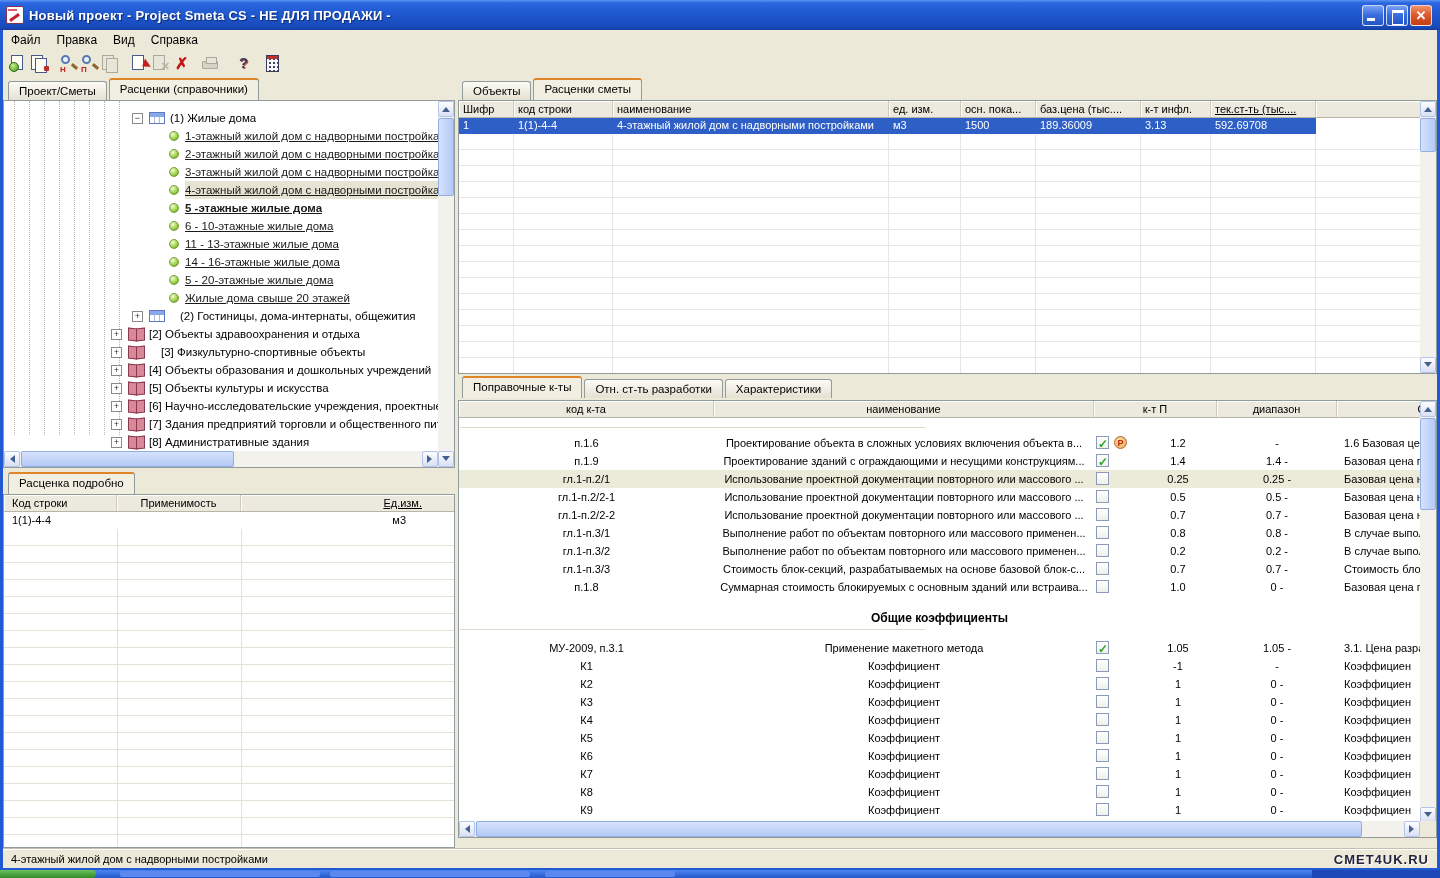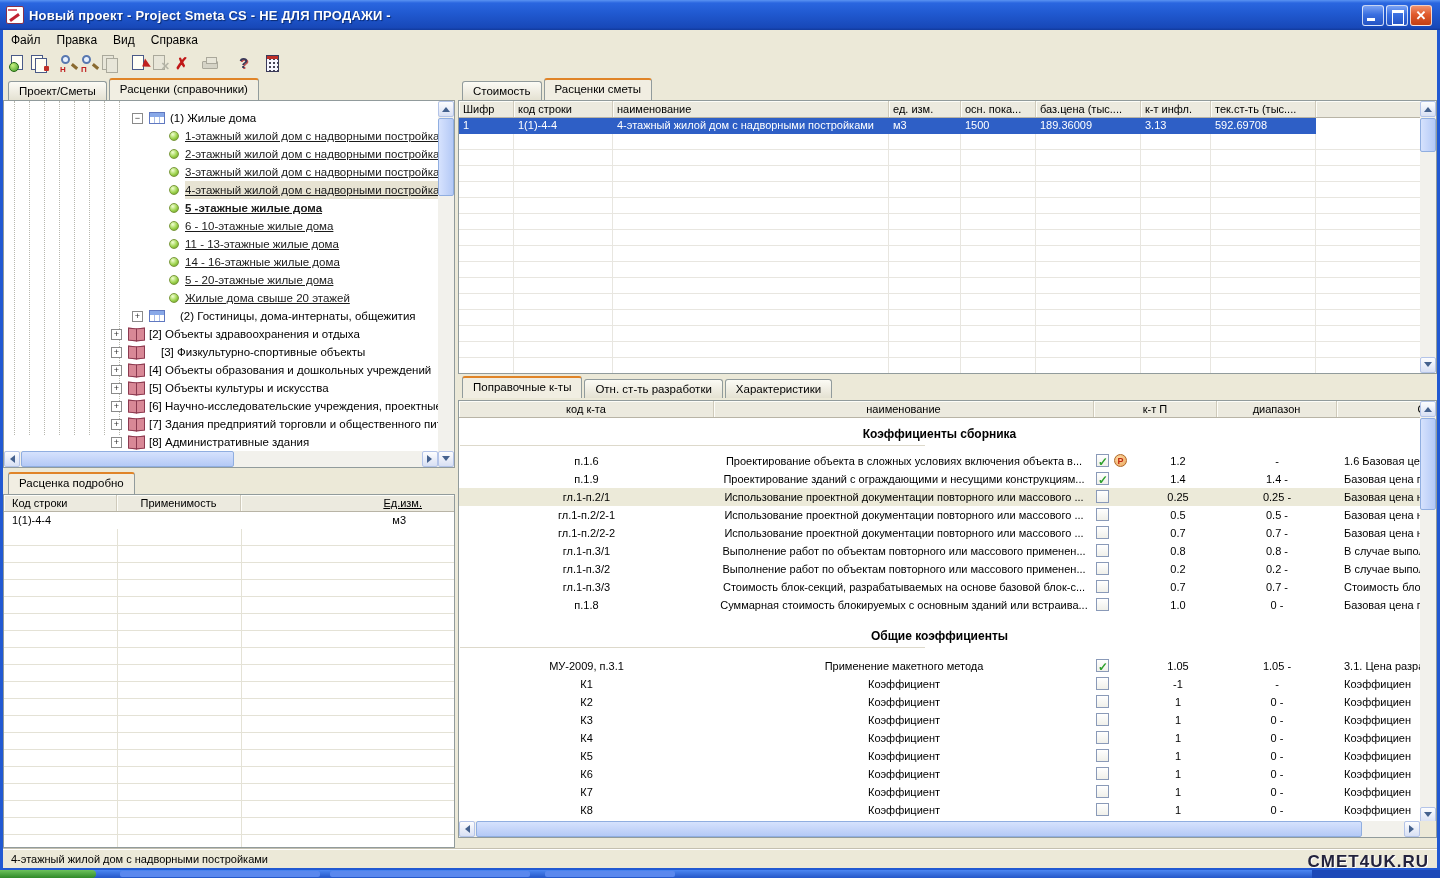--- a/index.html
+++ b/index.html
@@ -123,21 +123,21 @@
   .sb-h .sb-thumb { background:linear-gradient(180deg,#d6e2fd,#b4c9f6); }
   .tri { width:0; height:0; border:4px solid transparent; }
   .t-up { border-bottom:5px solid #44618e; margin-top:-3px; }
   .t-dn { border-top:5px solid #44618e; margin-bottom:-3px; }
   .t-lf { border-right:5px solid #44618e; margin-left:-3px; }
   .t-rt { border-left:5px solid #44618e; margin-right:-3px; }
 
   
   .statusbar { position:absolute; left:3px; top:848px; width:1434px; height:20px; background:#ece9d8;
     border-top:1px solid #c4c0b0; box-shadow:inset 0 1px 0 #fff; display:flex; align-items:center; padding-left:8px; }
-  .watermark { position:absolute; right:8px; top:3px; font-weight:bold; font-size:17px; color:#23233d;
+  .watermark { position:absolute; right:8px; top:3px; font-weight:bold; font-size:13px; color:#23233d;
     letter-spacing:1px; text-shadow:1px 1px 0 #ffffff; }
   .taskbar { position:absolute; left:0; top:870px; width:1440px; height:8px;
     background:linear-gradient(180deg,#4b86f2,#2456c8); overflow:hidden; }
   .startbtn { position:absolute; left:0; top:0; width:96px; height:8px; border-radius:0 4px 4px 0;
     background:linear-gradient(180deg,#6cc25c,#2f8a28); }
   .taskseg { position:absolute; top:1px; height:6px; background:#5a88ee; border-radius:2px; }
   .tray { position:absolute; right:0; top:0; width:128px; height:8px; background:#1c48b8; }
 </style>
 </head>
 <body>
@@ -337,34 +337,34 @@
       <div class="ecell" style="width:124px;"></div>
       <div class="ecell" style="flex:1; text-align:right; padding-right:48px;">м3</div>
     </div>
     <div class="dgrid" style="top:34px;">
       <div class="dvline" style="left:113px;"></div>
       <div class="dvline" style="left:237px;"></div>
     </div>
   </div>
 
   <div class="tabrow" style="left:462px; top:80px; height:20px;" id="right-tabs">
-      <span class="tab">Стоимость</span>
+      <span class="tab">Объекты</span>
       <span class="tab active">Расценки сметы</span>
     </div>
 
   <div class="box" style="left:458px; top:100px; width:979px; height:274px;">
     <div class="hrow" id="est-header">
         <div class="hcell" style="width: 55px;">Шифр</div>
         <div class="hcell" style="width: 99px;">код строки</div>
         <div class="hcell" style="width: 276px;">наименование</div>
         <div class="hcell" style="width: 72px;">ед. изм.</div>
         <div class="hcell" style="width: 75px;">осн. пока...</div>
         <div class="hcell" style="width: 105px;">баз.цена (тыс....</div>
         <div class="hcell" style="width: 70px;">к-т инфл.</div>
-        <div class="hcell" style="width: 105px;">тек.ст-ть (тыс....</div>
+        <div class="hcell" style="width: 105px; text-decoration: underline;">тек.ст-ть (тыс....</div>
         <div class="hcell hfill"></div>
       </div>
     <div id="est-rows">
         <div class="erow sel">
           <div class="ecell" style="width: 55px;">1</div>
           <div class="ecell" style="width: 99px;">1(1)-4-4</div>
           <div class="ecell" style="width: 276px;">4-этажный жилой дом с надворными постройками</div>
           <div class="ecell" style="width: 72px;">м3</div>
           <div class="ecell" style="width: 75px;">1500</div>
           <div class="ecell" style="width: 105px;">189.36009</div>
@@ -400,21 +400,20 @@
     </div>
   <div class="box" style="left:458px; top:400px; width:979px; height:438px;">
     <div class="hrow">
       <div class="hcell" style="width:255px; text-align:center;">код к-та</div>
       <div class="hcell" style="width:380px; text-align:center;">наименование</div>
       <div class="hcell" style="width:123px; text-align:center;">к-т П</div>
       <div class="hcell" style="width:120px; text-align:center;">диапазон</div>
       <div class="hcell hfill" style="text-align:right; padding-right:4px;">Оп</div>
     </div>
     <div id="coef-body" style="position:absolute; left:0; top:17px; right:16px; bottom:0; overflow:hidden; padding-top:7px;">
-        <div class="csection">Коэффициенты сборника</div>
         <div class="csecline"></div>
         <div style="height: 6px;"></div>
         <div class="crow">
           <div class="ccode">п.1.6</div>
           <div class="cname">Проектирование объекта в сложных условиях включения объекта в...</div>
           <div class="ccheckzone">
             <span class="chk on"></span>
             <span class="pbadge">Р</span>
           </div>
           <div class="cktp">1.2</div>

